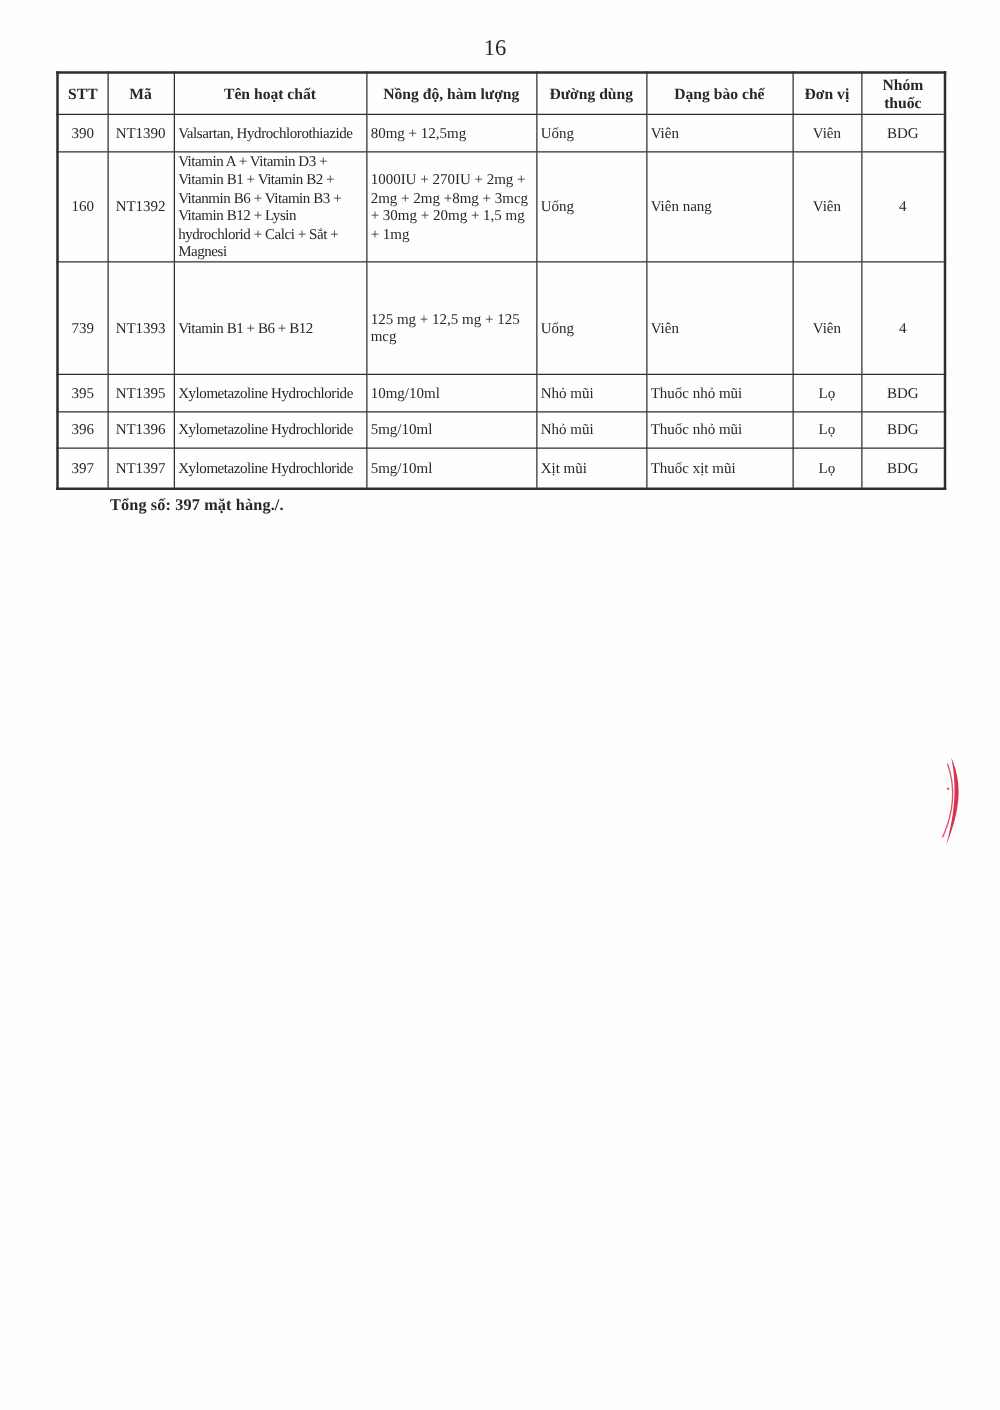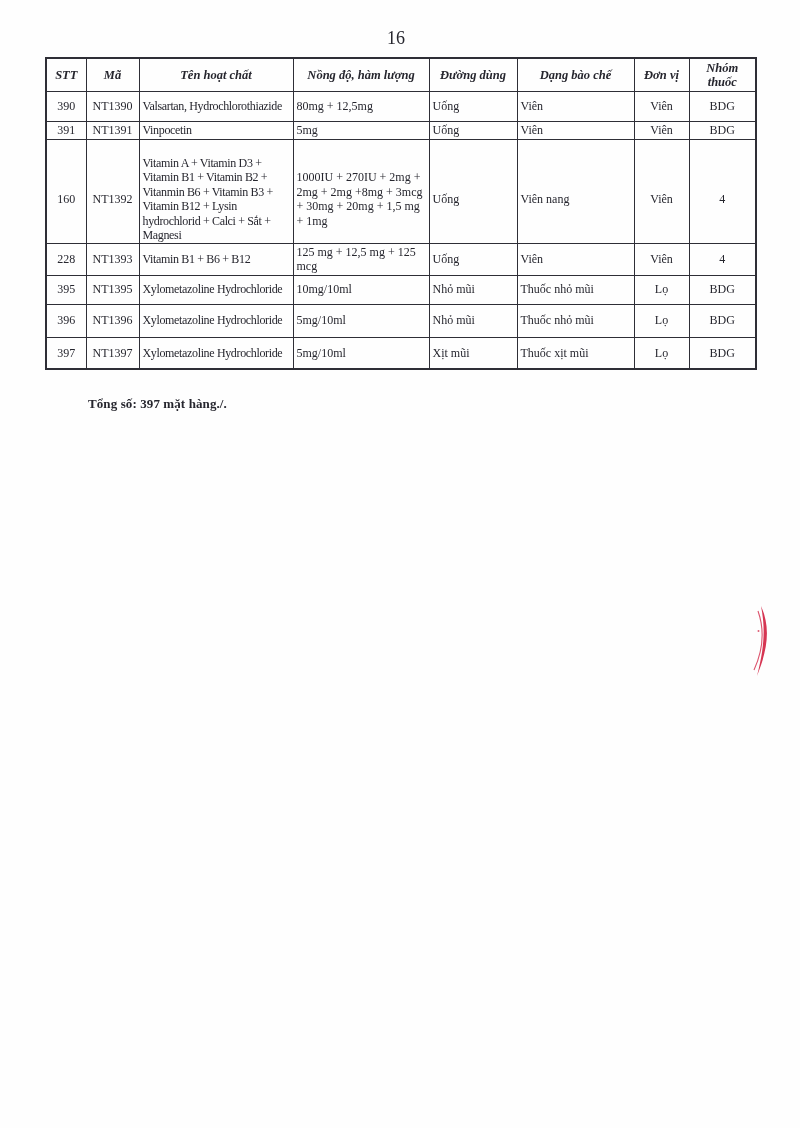--- a/index.html
+++ b/index.html
@@ -16,21 +16,21 @@
     position:absolute; left:45px; top:57px; width:710px;
     border-collapse:collapse; table-layout:fixed;
     border:2px solid #2e2e36;
   }
   .doc-table th, .doc-table td {
     border:1px solid #2e2e36;
     overflow:hidden;
   }
   .doc-table th {
     font-size:12.5px; font-weight:bold; text-align:center;
-    vertical-align:middle; line-height:1.12; padding:1px 2px;font-style:italic;
+    vertical-align:middle; line-height:1.12; padding:1px 2px;
   }
   .doc-table td {
     font-size:12px; vertical-align:middle;
     line-height:14.5px; padding:1px 3px;
   }
   thead tr { height:33px; }
   tbody tr:nth-child(1) { height:30px; }
   tbody tr:nth-child(2) { height:18px; }
   tbody tr:nth-child(3) { height:90px; }
   tbody tr:nth-child(4) { height:30px; }
@@ -84,41 +84,31 @@
         <td class="c0">390</td>
         <td class="c1">NT1390</td>
         <td class="c2">Valsartan, Hydrochlorothiazide</td>
         <td class="c3">80mg + 12,5mg</td>
         <td class="c4">Uống</td>
         <td class="c5">Viên</td>
         <td class="c6">Viên</td>
         <td class="c7">BDG</td>
       </tr>
       <tr>
-        <td class="c0">391</td>
-        <td class="c1">NT1391</td>
-        <td class="c2">Vinpocetin</td>
-        <td class="c3">5mg</td>
-        <td class="c4">Uống</td>
-        <td class="c5">Viên</td>
-        <td class="c6">Viên</td>
-        <td class="c7">BDG</td>
-      </tr>
-      <tr>
         <td class="c0">160</td>
         <td class="c1">NT1392</td>
         <td class="c2">Vitamin A + Vitamin D3 + Vitamin B1 + Vitamin B2 + Vitanmin B6 + Vitamin B3 + Vitamin B12 + Lysin hydrochlorid + Calci + Sắt + Magnesi</td>
         <td class="c3">1000IU + 270IU + 2mg + 2mg + 2mg +8mg + 3mcg + 30mg + 20mg + 1,5 mg + 1mg</td>
         <td class="c4">Uống</td>
         <td class="c5">Viên nang</td>
         <td class="c6">Viên</td>
         <td class="c7">4</td>
       </tr>
       <tr>
-        <td class="c0">228</td>
+        <td class="c0">739</td>
         <td class="c1">NT1393</td>
         <td class="c2">Vitamin B1 + B6 + B12</td>
         <td class="c3">125 mg + 12,5 mg + 125 mcg</td>
         <td class="c4">Uống</td>
         <td class="c5">Viên</td>
         <td class="c6">Viên</td>
         <td class="c7">4</td>
       </tr>
       <tr>
         <td class="c0">395</td>

